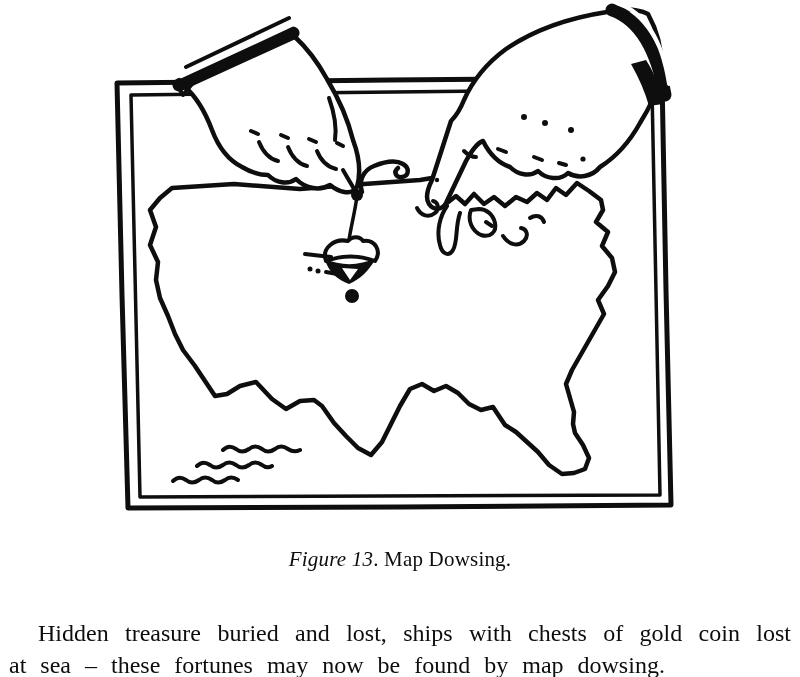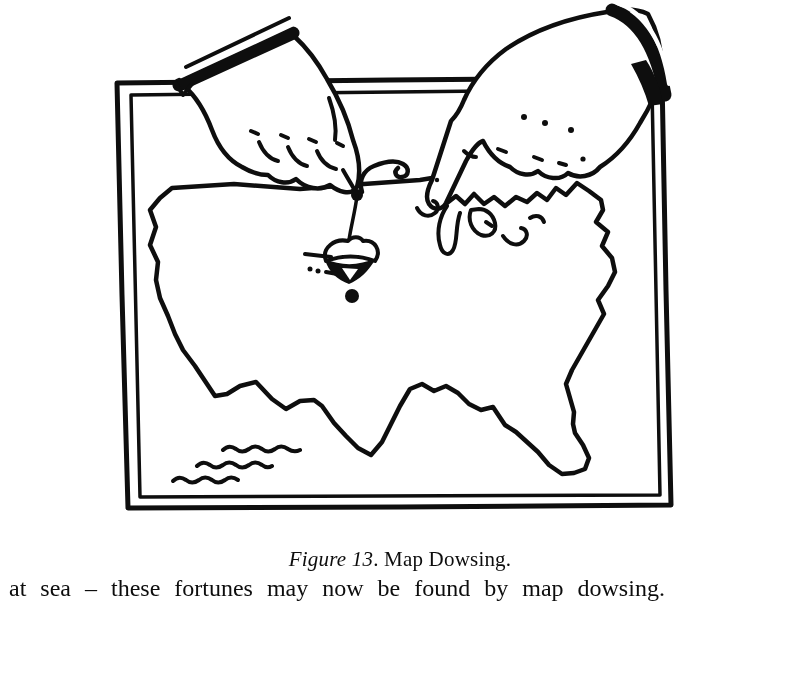--- a/index.html
+++ b/index.html
@@ -178,15 +178,16 @@
           <path class="ln" stroke-width="4" d="M326,272 L343,275"></path>
         </g>
         <circle class="fb" cx="352" cy="296" r="7"></circle>
       </g>
 
     </svg>
   </figure>
 
   <div class="caption"><span class="it">Figure 13</span><span>. Map Dowsing.</span></div>
 
+  <p class="body-line line1">Hidden treasure buried and lost, ships with chests of gold coin lost</p>
   <p class="body-line line2">at sea – these fortunes may now be found by map dowsing.</p>
 
 </div>
 
 </body></html>

